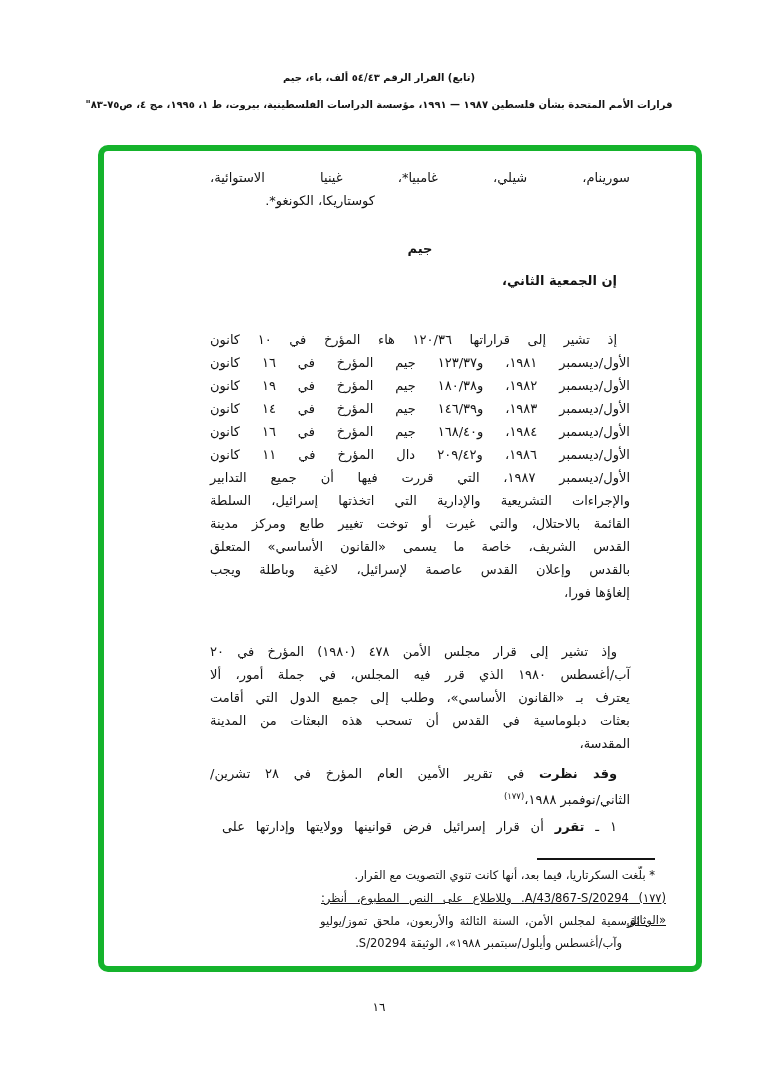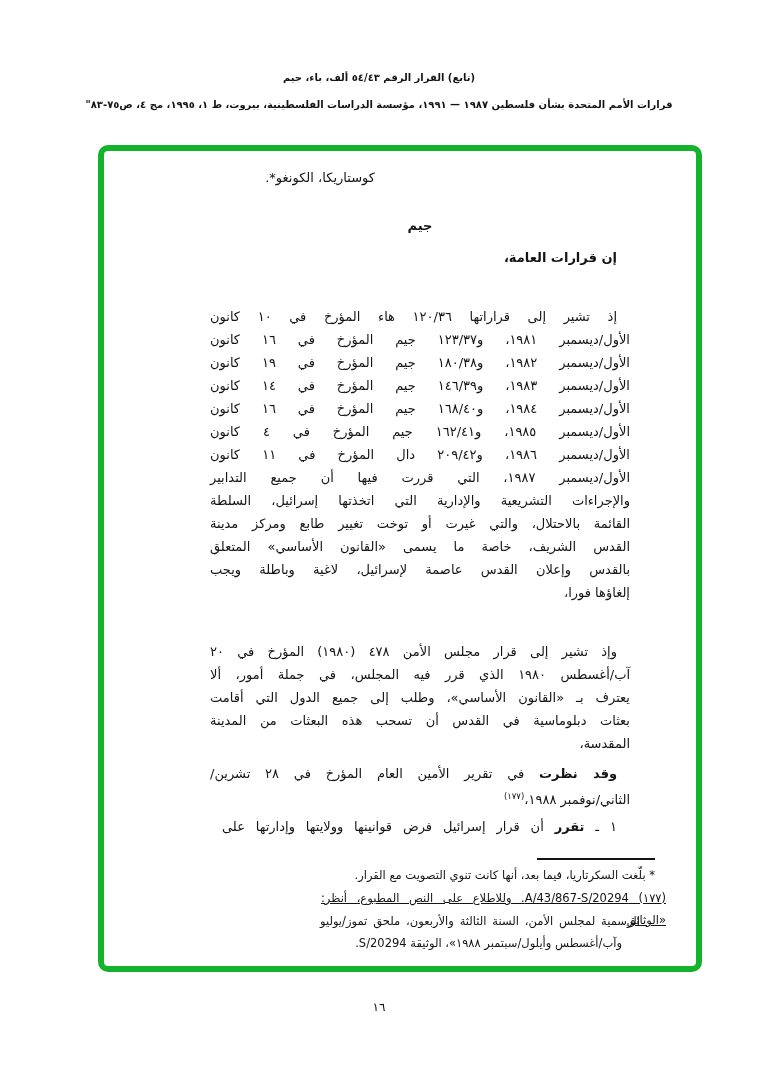--- a/index.html
+++ b/index.html
@@ -60,34 +60,34 @@
 </style>
 </head>
 <body>
 
 <div class="hdr1">(تابع) القرار الرقم ٥٤/٤٣ ألف، باء، جيم</div>
 <div class="hdr2">قرارات الأمم المتحدة بشأن فلسطين ١٩٨٧ — ١٩٩١، مؤسسة الدراسات الفلسطينية، بيروت، ط ١، ١٩٩٥، مج ٤، ص٧٥-٨٣"</div>
 
 <div class="frame"></div>
 
 <div class="column">
+  <div class="bl j">سورينام، شيلي، غامبيا*، غينيا الاستوائية،</div>
   <div class="bl c2">كوستاريكا، الكونغو*.</div>
 
   <div class="heading">جيم</div>
 
-  <div class="intro">إن قرارات العامة،</div>
+  <div class="intro">إن الجمعية الثاني،</div>
 
   <div class="para1">
 
   <div class="bl j">إذ تشير إلى قراراتها ١٢٠/٣٦ هاء المؤرخ في ١٠ كانون</div>
       <div class="bl j">الأول/ديسمبر ١٩٨١، و١٢٣/٣٧ جيم المؤرخ في ١٦ كانون</div>
       <div class="bl j">الأول/ديسمبر ١٩٨٢، و١٨٠/٣٨ جيم المؤرخ في ١٩ كانون</div>
       <div class="bl j">الأول/ديسمبر ١٩٨٣، و١٤٦/٣٩ جيم المؤرخ في ١٤ كانون</div>
       <div class="bl j">الأول/ديسمبر ١٩٨٤، و١٦٨/٤٠ جيم المؤرخ في ١٦ كانون</div>
-      <div class="bl j">الأول/ديسمبر ١٩٨٥، و١٦٢/٤١ جيم المؤرخ في ٤ كانون</div>
       <div class="bl j">الأول/ديسمبر ١٩٨٦، و٢٠٩/٤٢ دال المؤرخ في ١١ كانون</div>
       <div class="bl j">الأول/ديسمبر ١٩٨٧، التي قررت فيها أن جميع التدابير</div>
       <div class="bl j">والإجراءات التشريعية والإدارية التي اتخذتها إسرائيل، السلطة</div>
       <div class="bl j">القائمة بالاحتلال، والتي غيرت أو توخت تغيير طابع ومركز مدينة</div>
       <div class="bl j">القدس الشريف، خاصة ما يسمى «القانون الأساسي» المتعلق</div>
       <div class="bl j">بالقدس وإعلان القدس عاصمة لإسرائيل، لاغية وباطلة ويجب</div>
       <div class="bl j">إلغاؤها فورا،</div>
     </div>
 
   <div class="para2">

